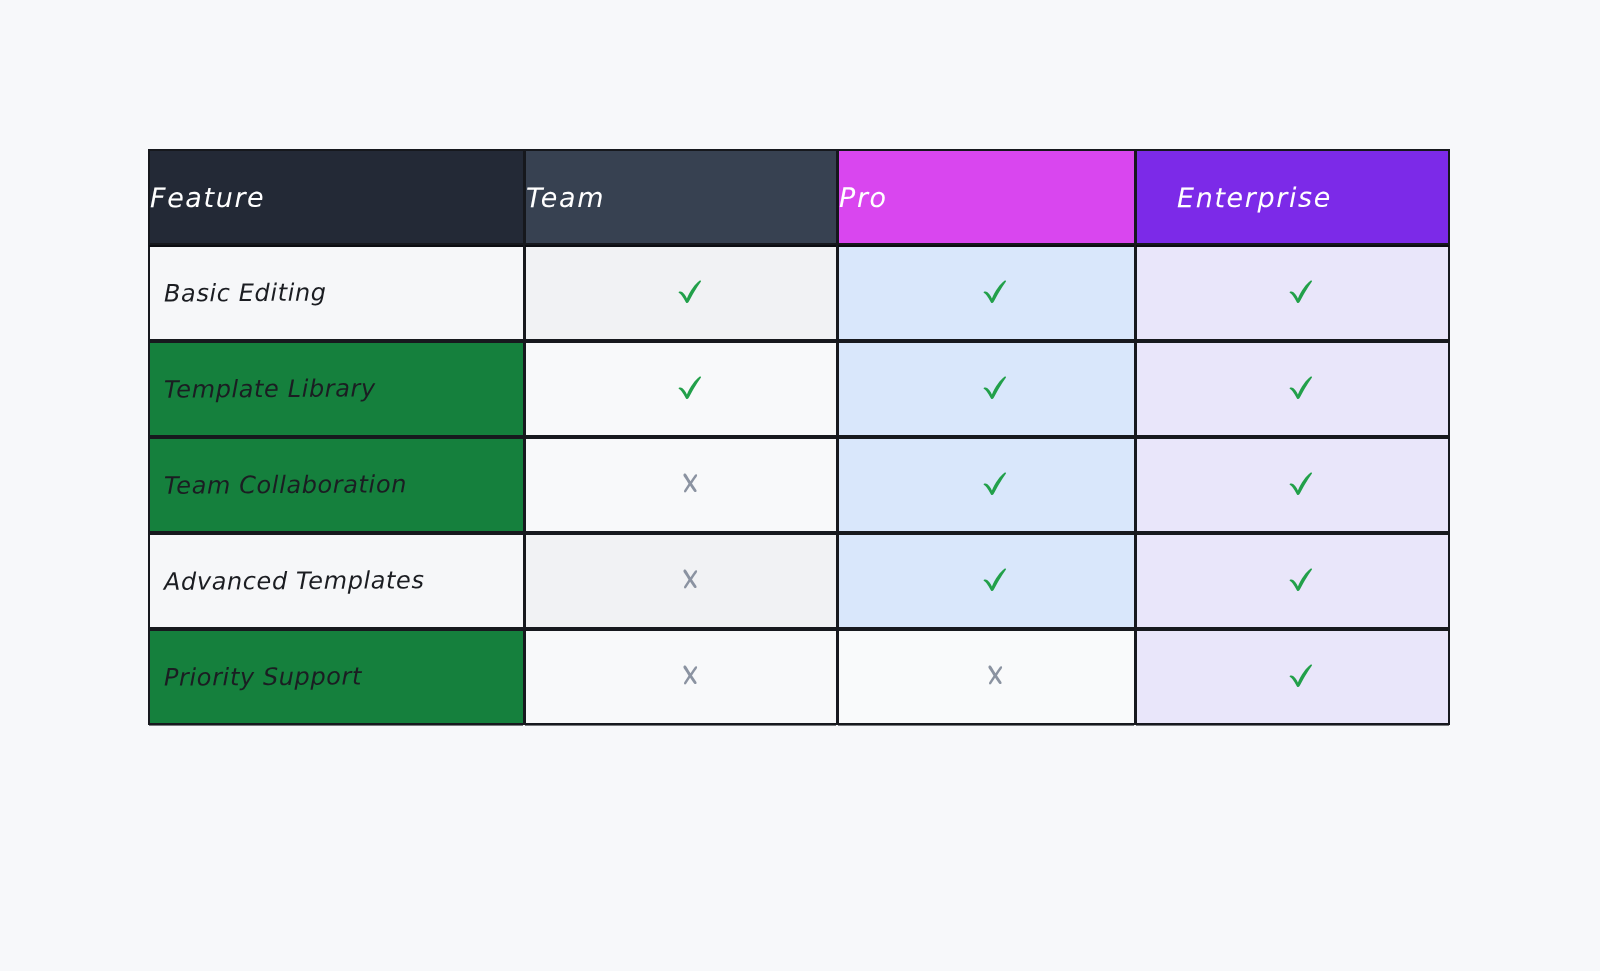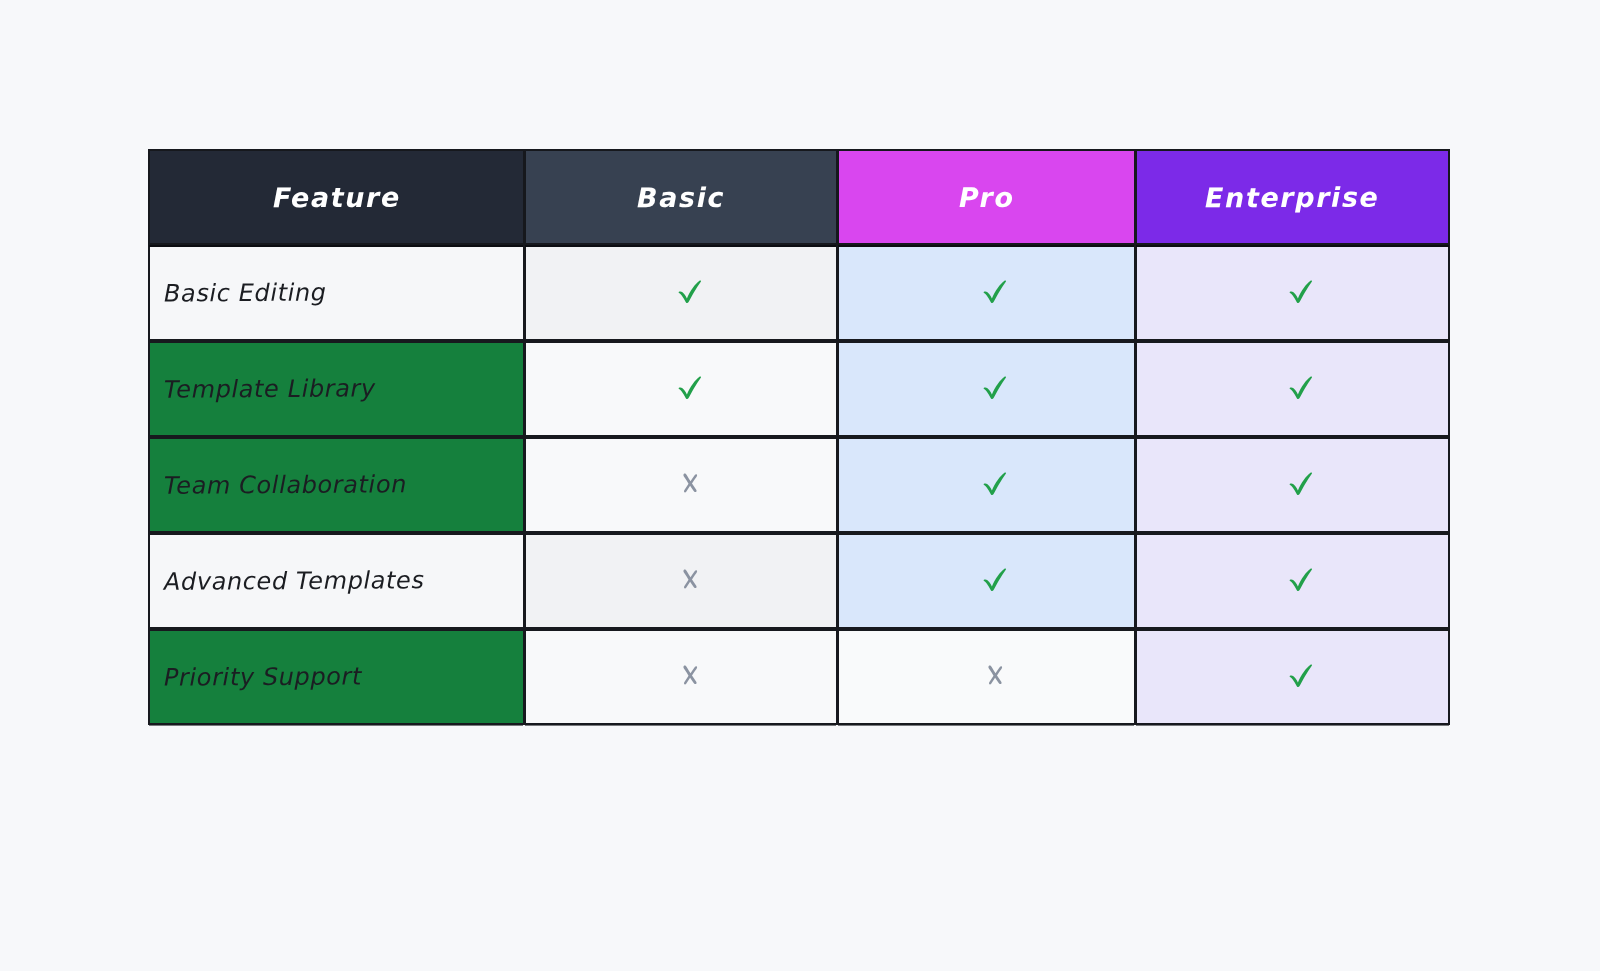--- a/index.html
+++ b/index.html
@@ -36,39 +36,39 @@
   
   col.c-feature   { width: 376px; }
   col.c-free      { width: 313px; }
   col.c-pro       { width: 298px; }
   col.c-ent       { width: 315px; }
 
   
   thead th {
     height: 92px;
     padding: 0;
-    text-align: center;
+    text-align: left;
     vertical-align: middle;
     color: #ffffff;
     font-size: 27px;
-    font-weight: 700;
+    font-weight: 400;
     letter-spacing: 1.6px;
     font-family: "DejaVu Sans", sans-serif;
     font-style: italic;
     border: 2px solid #16181d;
     border-right-width: 1px;
     box-shadow: 0 3px 0 -1px rgba(10,12,16,.85);
     position: relative;
   }
   thead th:last-child { border-right-width: 2px; }
 
   th.h-feature { background: #232936; }
   th.h-free    { background: #374151; }
   th.h-pro     { background: #d946ef; }
-  th.h-ent     { background: #7c2ae8; }
+  th.h-ent     { background: #7c2ae8; padding-left: 40px; }
 
   
   tbody td {
     height: 92px;
     padding: 0 0 0 17px;
     border: 2px solid #17191e;
     border-top-width: 2px;
     border-right-width: 1px;
     vertical-align: middle;
     box-shadow: 0 2px 0 -1px rgba(14,16,20,.55);
@@ -126,21 +126,21 @@
         <col class="c-free">
         <col class="c-pro">
         <col class="c-ent">
     </colgroup>
     <thead>
       <tr>
         <th class="h-feature">
           <span class="hdr-label">Feature</span>
         </th>
         <th class="h-free">
-          <span class="hdr-label">Basic</span>
+          <span class="hdr-label">Team</span>
         </th>
         <th class="h-pro">
           <span class="hdr-label">Pro</span>
         </th>
         <th class="h-ent">
           <span class="hdr-label">Enterprise</span>
         </th>
       </tr>
     </thead>
     <tbody id="table-body">

